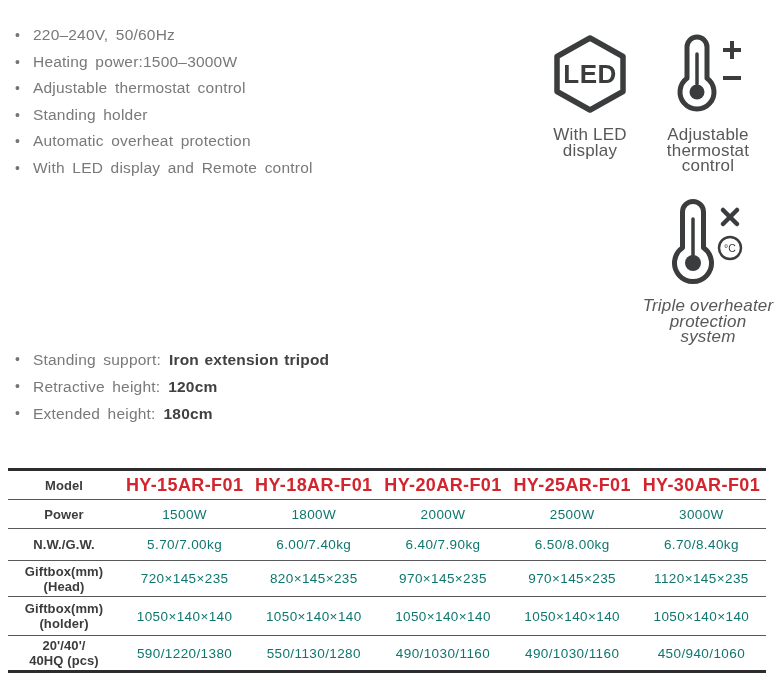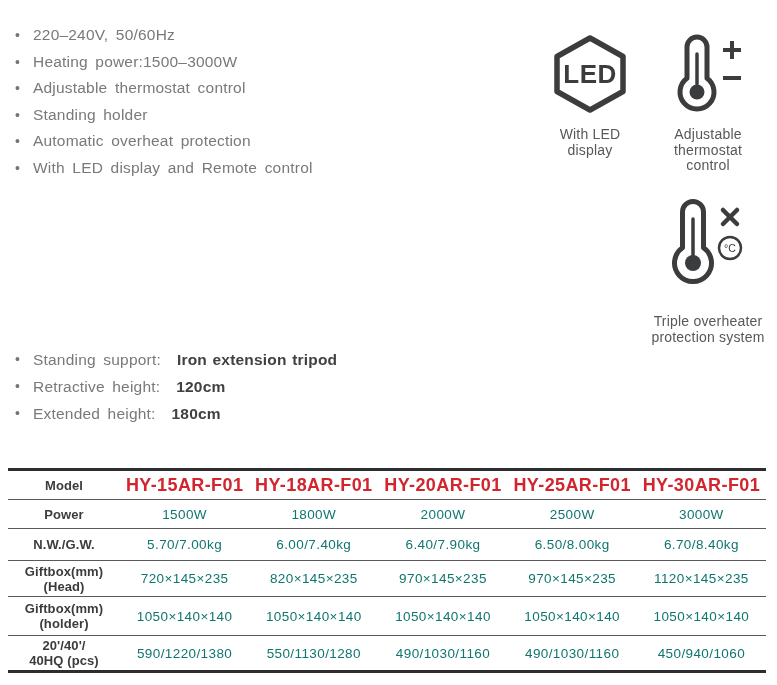--- a/index.html
+++ b/index.html
@@ -47,38 +47,38 @@
     word-spacing:3px;
   }
   .specs li::before {
     content:"\2022";
     position:absolute; left:1px; top:0;
     color:#737477; font-size:14px;
   }
   .specs .val {
     font-weight:700;
     color:#414143;
-    margin-left:16px;
+    margin-left:8px;
     word-spacing:1px;
   }
 
   
   .badge { position:absolute; text-align:center; }
   .badge svg { display:block; margin:0 auto; }
   .badge .caption {
     margin-top:14px;
-    font-size:14px;
+    font-size:17px;
     line-height:15.5px;
     color:#57585a;
     letter-spacing:0.2px;
   }
   #badge-led     { left:542px; top:35px;  width:96px; }
   #badge-thermo1 { left:652px; top:33px;  width:112px; }
   #badge-thermo2 { left:640px; top:198px; width:136px; }
-  #badge-thermo2 .caption { margin-top:28px; }
+  #badge-thermo2 .caption { margin-top:12px;font-style:italic; }
 
   .icon-stroke { stroke:#3b3c3d; fill:none; }
   .icon-fill   { fill:#3b3c3d; }
   .led-text {
     font-family:"Liberation Sans", sans-serif;
     font-size:26px; font-weight:700;
     fill:#3b3c3d; letter-spacing:0.5px;
   }
   .deg-text {
     font-family:"Liberation Sans", sans-serif;

